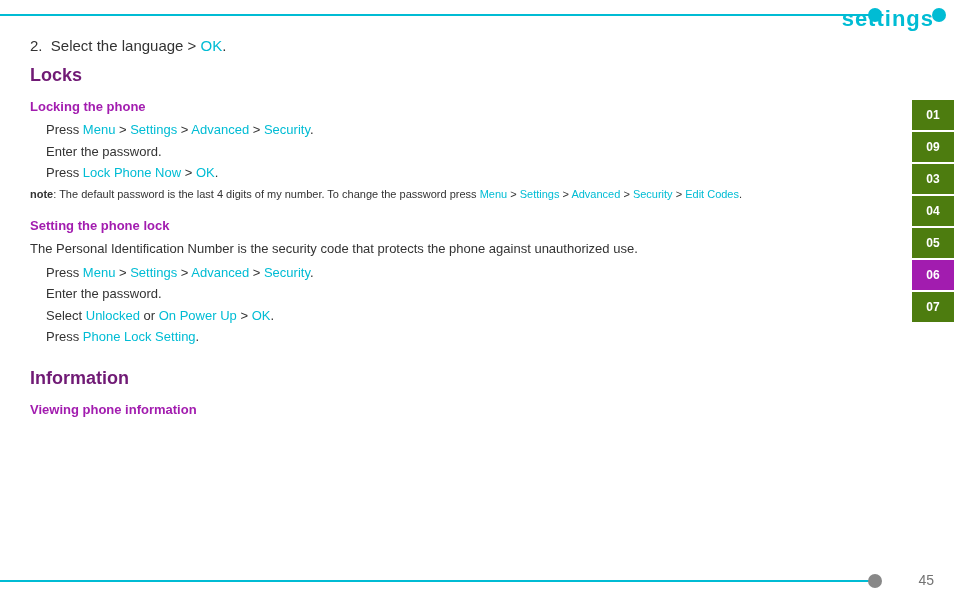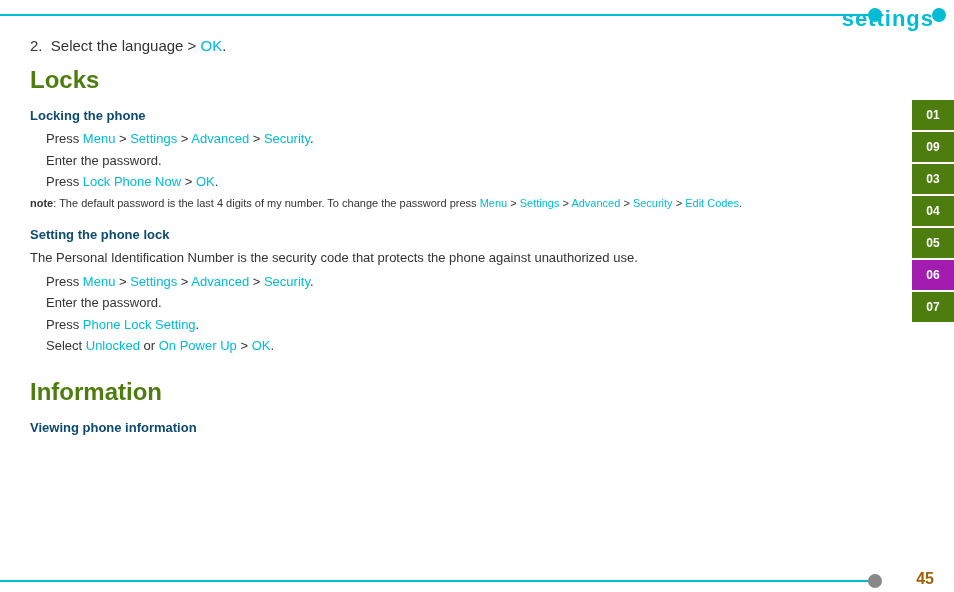--- a/index.html
+++ b/index.html
@@ -91,23 +91,23 @@
       width: 14px;
       height: 14px;
       border-radius: 50%;
       background: #888;
     }
 
     .page-number {
       position: absolute;
       bottom: 4px;
       right: 20px;
-      font-size: 16px;
-      color: #a16207;
-      font-weight: bold;
+      font-size: 14px;
+      color: #737373;
+      font-weight: normal;
     }
 
     
     .side-nav {
       position: absolute;
       top: 100px;
       right: 0;
       width: 42px;
       display: flex;
       flex-direction: column;
@@ -148,31 +148,31 @@
       margin-bottom: 2px;
       font-size: 13px;
     }
 
     .intro-text {
       font-size: 15px;
       color: #333;
     }
 
     .section-title {
-      font-size: 24px;
-      font-weight: bold;
-      color: #4d7c0f;
+      font-size: 18px;
+      font-weight: bold;
+      color: #701a75;
       margin-bottom: 8px;
       margin-top: 4px;
     }
 
     .subsection-title {
       font-size: 13px;
       font-weight: bold;
-      color: #0c4a6e;
+      color: #a21caf;
       margin-bottom: 4px;
     }
 
     .steps-list {
       list-style: none;
       margin-left: 16px;
       margin-bottom: 4px;
     }
 
     .steps-list li {
@@ -237,24 +237,24 @@
   </p>
 
   <div class="subsection-title">Setting the phone lock</div>
   <p class="step-line" style="margin-bottom:4px;">The Personal Identification Number is the security code that protects the phone against unauthorized use.</p>
   <ol class="steps-list">
     <li class="step-line">
       Press <span class="cyan">Menu</span> &gt; <span class="cyan">Settings</span> &gt; <span class="cyan">Advanced</span> &gt; <span class="cyan">Security</span>.
     </li>
     <li class="step-line">Enter the password.</li>
     <li class="step-line">
+      Select <span class="cyan">Unlocked</span> or <span class="cyan">On Power Up</span> &gt; <span class="cyan">OK</span>.
+    </li>
+    <li class="step-line">
       Press <span class="cyan">Phone Lock Setting</span>.
-    </li>
-    <li class="step-line">
-      Select <span class="cyan">Unlocked</span> or <span class="cyan">On Power Up</span> &gt; <span class="cyan">OK</span>.
     </li>
   </ol>
 
   <div class="section-title section-gap">Information</div>
   <div class="subsection-title">Viewing phone information</div>
 
 </div>
 
 <div class="bottom-bar">
   <div class="bottom-line"></div>

